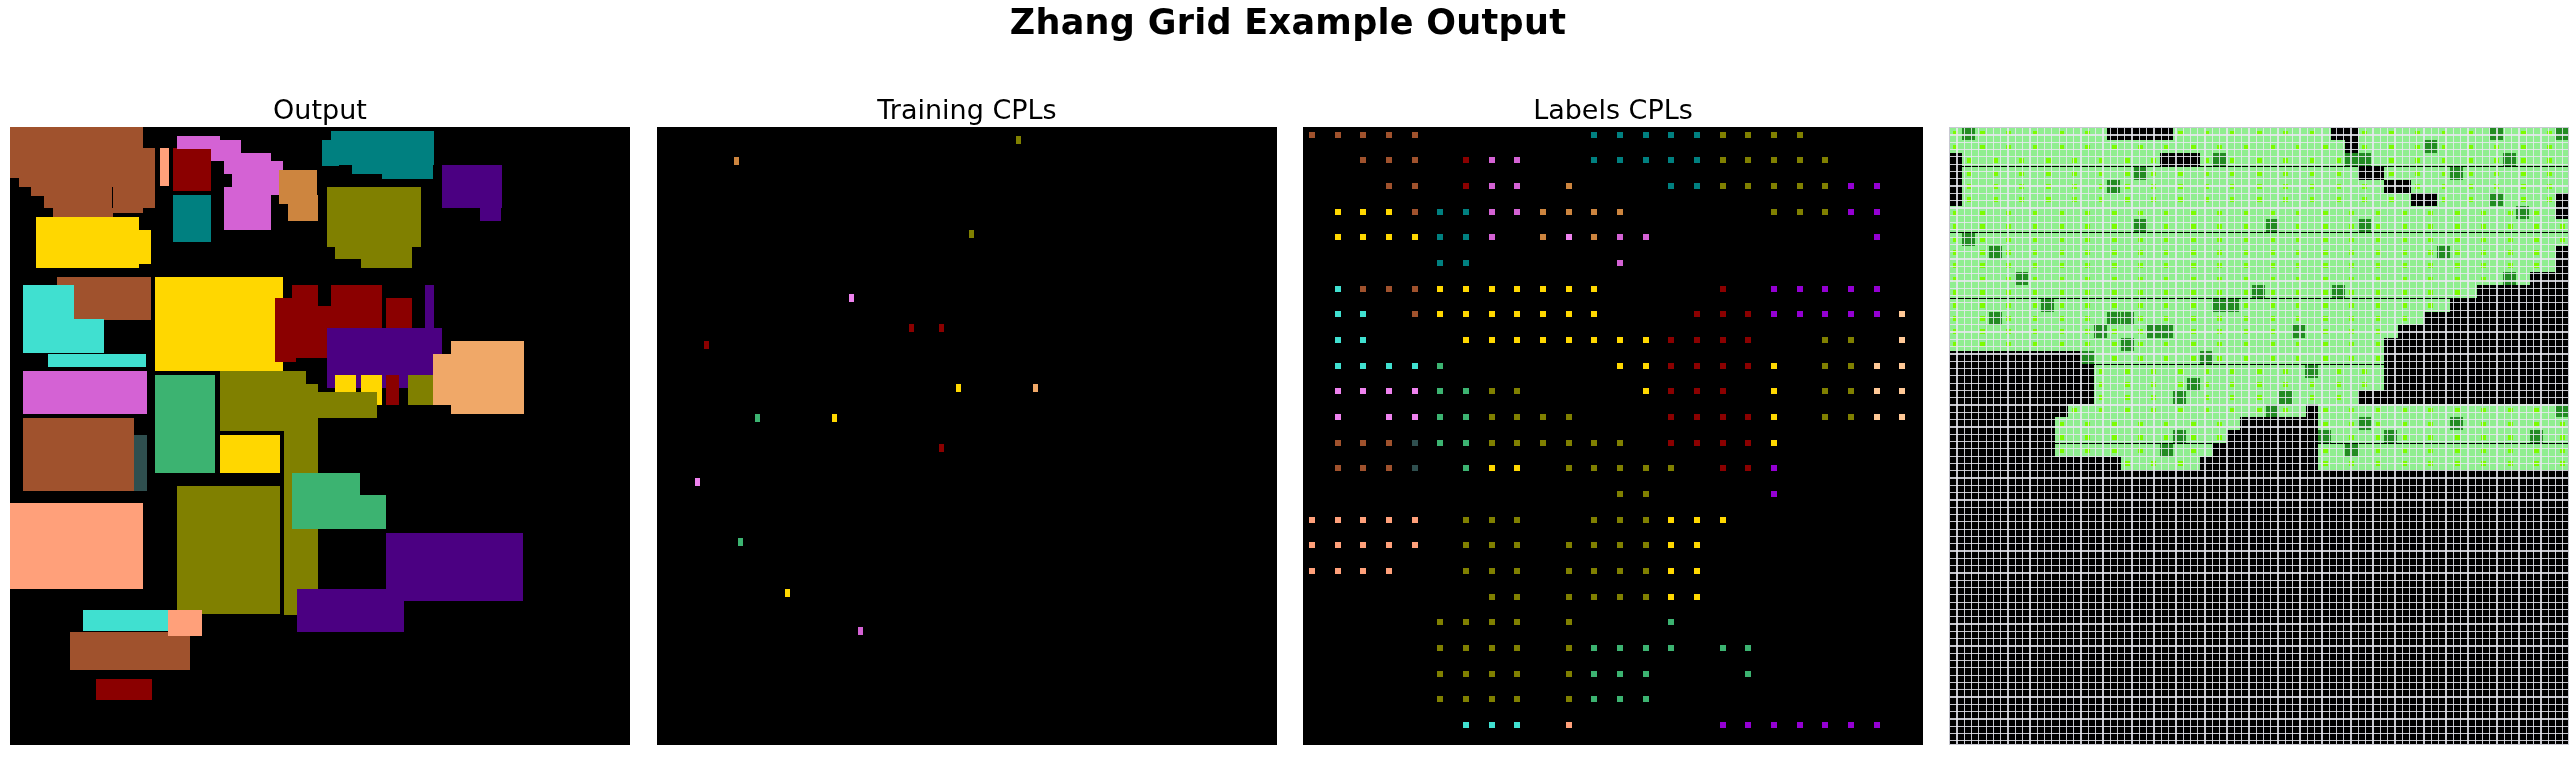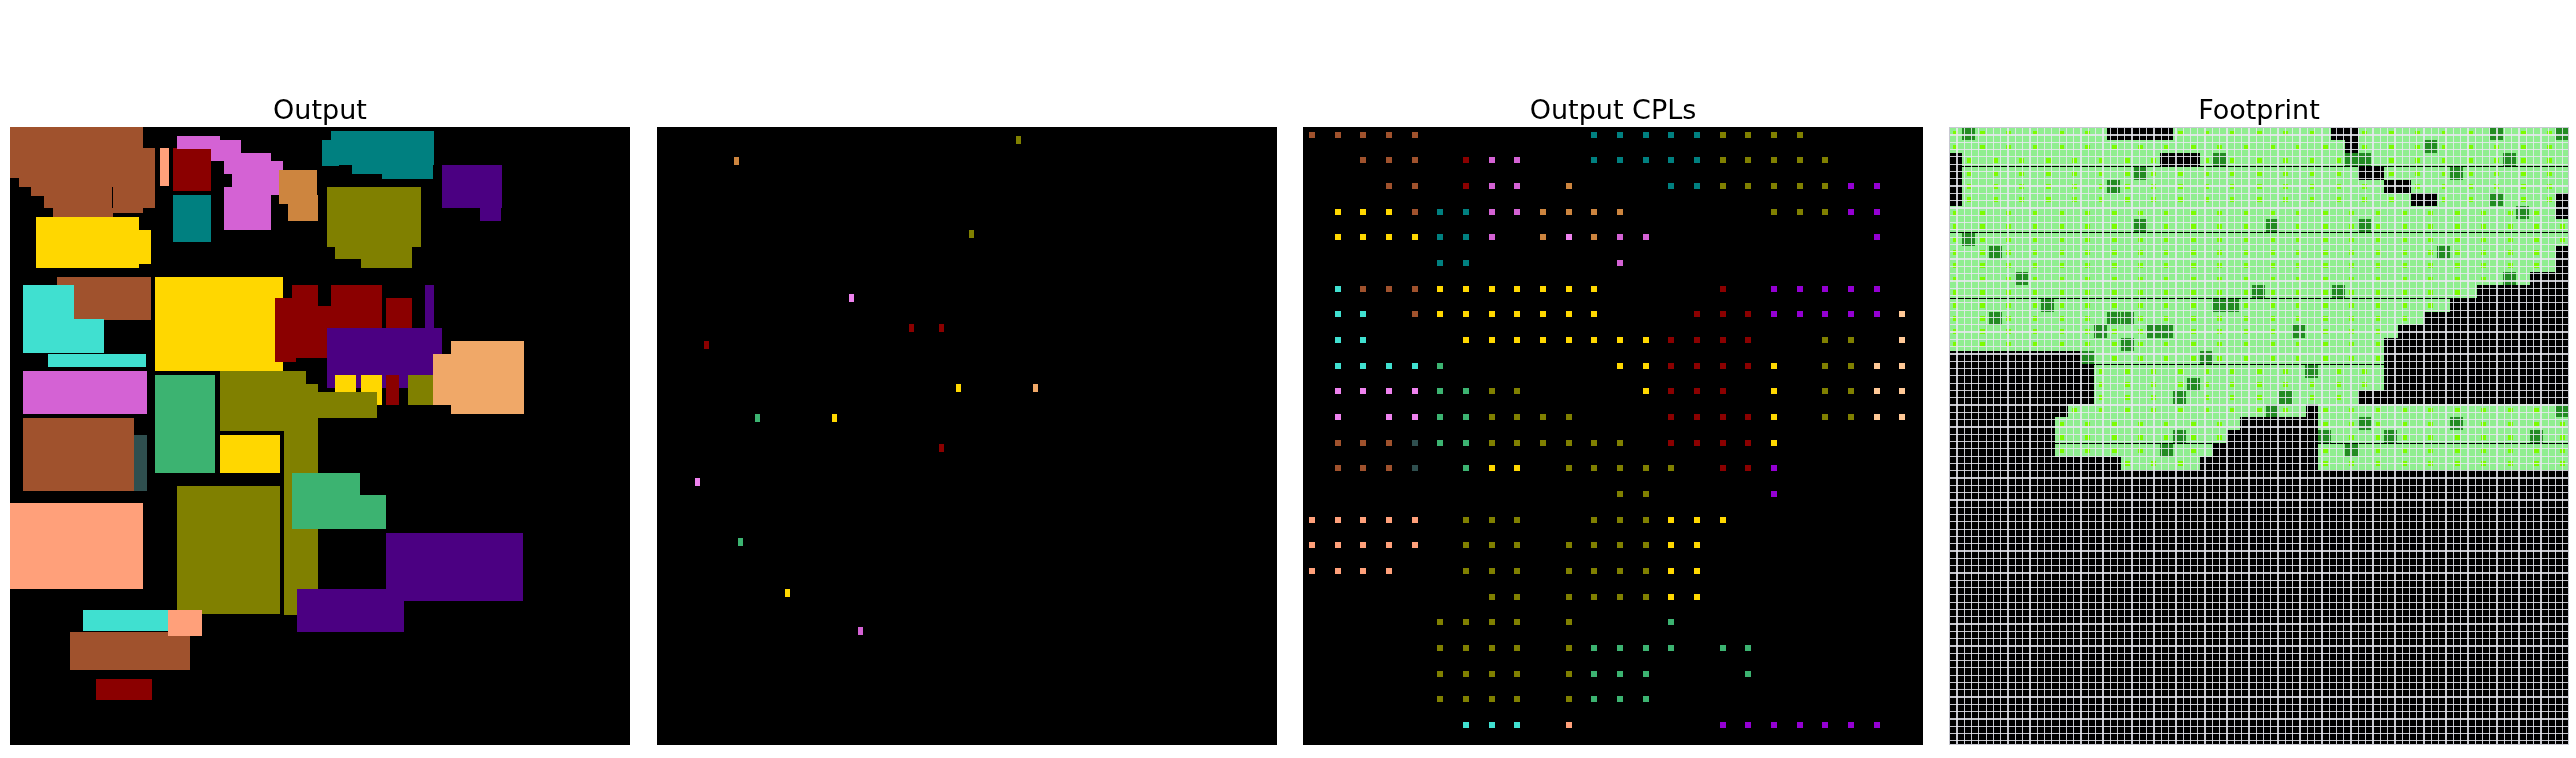--- a/index.html
+++ b/index.html
@@ -44,20 +44,21 @@
       repeating-linear-gradient(to right, rgba(232,232,240,.85) 0 1.2px, transparent 1.2px 7.3px),
       repeating-linear-gradient(to bottom, rgba(232,232,240,.85) 0 1.2px, transparent 1.2px 7.3px);
     pointer-events:none;}
   .fp-border{position:absolute;inset:0;border:1.8px solid #c9c9d2;box-sizing:border-box;pointer-events:none;}
 </style>
 </head>
 <body>
 
 <div id="figure">
 
+  <div id="suptitle">Zhang Grid Example Output</div>
 
   <div class="panel" id="panel-labels">
     <div class="ptitle">Output</div>
     <div class="axes" id="labels-axes">
         <div class="lblrect" style="left: 0px; top: 0px; width: 128px; height: 38px; background: rgb(160, 82, 45);"></div>
         <div class="lblrect" style="left: 0px; top: 38px; width: 111px; height: 13px; background: rgb(160, 82, 45);"></div>
         <div class="lblrect" style="left: 8.6px; top: 51px; width: 94px; height: 8.6px; background: rgb(160, 82, 45);"></div>
         <div class="lblrect" style="left: 21.4px; top: 60px; width: 81px; height: 8.6px; background: rgb(160, 82, 45);"></div>
         <div class="lblrect" style="left: 34px; top: 68px; width: 68px; height: 13px; background: rgb(160, 82, 45);"></div>
         <div class="lblrect" style="left: 103px; top: 0px; width: 30px; height: 86px; background: rgb(160, 82, 45);"></div>
@@ -117,20 +118,21 @@
         <div class="lblrect" style="left: 376px; top: 406px; width: 137px; height: 68px; background: rgb(75, 0, 130);"></div>
         <div class="lblrect" style="left: 73px; top: 483px; width: 107px; height: 21.4px; background: rgb(64, 224, 208);"></div>
         <div class="lblrect" style="left: 60px; top: 505px; width: 120px; height: 38px; background: rgb(160, 82, 45);"></div>
         <div class="lblrect" style="left: 158px; top: 483px; width: 34px; height: 26px; background: rgb(255, 160, 122);"></div>
         <div class="lblrect" style="left: 86px; top: 552px; width: 56px; height: 21.4px; background: rgb(139, 0, 0);"></div>
         <div class="lblrect" style="left: 287px; top: 462px; width: 107px; height: 43px; background: rgb(75, 0, 130);"></div>
       </div>
   </div>
 
   <div class="panel" id="panel-training">
+    <div class="ptitle">Training CPLs</div>
     <div class="axes" id="training-axes">
         <div class="cpl-dot" style="left: 77px; top: 30px; background: rgb(205, 133, 63);"></div>
         <div class="cpl-dot" style="left: 359px; top: 8.6px; background: rgb(128, 128, 0);"></div>
         <div class="cpl-dot" style="left: 312px; top: 103px; background: rgb(128, 128, 0);"></div>
         <div class="cpl-dot" style="left: 192px; top: 167px; background: rgb(238, 130, 238);"></div>
         <div class="cpl-dot" style="left: 252px; top: 197px; background: rgb(139, 0, 0);"></div>
         <div class="cpl-dot" style="left: 282px; top: 197px; background: rgb(139, 0, 0);"></div>
         <div class="cpl-dot" style="left: 299px; top: 257px; background: rgb(255, 215, 0);"></div>
         <div class="cpl-dot" style="left: 376px; top: 257px; background: rgb(240, 168, 104);"></div>
         <div class="cpl-dot" style="left: 98px; top: 287px; background: rgb(60, 179, 113);"></div>
@@ -138,21 +140,21 @@
         <div class="cpl-dot" style="left: 282px; top: 317px; background: rgb(139, 0, 0);"></div>
         <div class="cpl-dot" style="left: 38px; top: 351px; background: rgb(238, 130, 238);"></div>
         <div class="cpl-dot" style="left: 81px; top: 411px; background: rgb(60, 179, 113);"></div>
         <div class="cpl-dot" style="left: 128px; top: 462px; background: rgb(255, 215, 0);"></div>
         <div class="cpl-dot" style="left: 201px; top: 500px; background: rgb(212, 98, 212);"></div>
         <div class="cpl-dot" style="left: 47px; top: 214px; background: rgb(139, 0, 0);"></div>
       </div>
   </div>
 
   <div class="panel" id="panel-testing">
-    <div class="ptitle">Output CPLs</div>
+    <div class="ptitle">Labels CPLs</div>
     <div class="axes" id="testing-axes">
         <div class="test-dot" style="left: 6px; top: 4.8px; background: rgb(160, 82, 45);"></div>
         <div class="test-dot" style="left: 32px; top: 4.8px; background: rgb(160, 82, 45);"></div>
         <div class="test-dot" style="left: 57px; top: 4.8px; background: rgb(160, 82, 45);"></div>
         <div class="test-dot" style="left: 83px; top: 4.8px; background: rgb(160, 82, 45);"></div>
         <div class="test-dot" style="left: 109px; top: 4.8px; background: rgb(160, 82, 45);"></div>
         <div class="test-dot" style="left: 288px; top: 4.8px; background: rgb(0, 128, 128);"></div>
         <div class="test-dot" style="left: 314px; top: 4.8px; background: rgb(0, 128, 128);"></div>
         <div class="test-dot" style="left: 340px; top: 4.8px; background: rgb(0, 128, 128);"></div>
         <div class="test-dot" style="left: 365px; top: 4.8px; background: rgb(0, 128, 128);"></div>
@@ -455,21 +457,20 @@
         <div class="test-dot" style="left: 442px; top: 595px; background: rgb(148, 0, 211);"></div>
         <div class="test-dot" style="left: 468px; top: 595px; background: rgb(148, 0, 211);"></div>
         <div class="test-dot" style="left: 494px; top: 595px; background: rgb(148, 0, 211);"></div>
         <div class="test-dot" style="left: 519px; top: 595px; background: rgb(148, 0, 211);"></div>
         <div class="test-dot" style="left: 545px; top: 595px; background: rgb(148, 0, 211);"></div>
         <div class="test-dot" style="left: 571px; top: 595px; background: rgb(148, 0, 211);"></div>
       </div>
   </div>
 
   <div class="panel" id="panel-footprint">
-    <div class="ptitle">Footprint</div>
     <div class="axes" id="footprint-axes">
         <div class="fp-cell" style="left: 0px; top: 0px; width: 158px; height: 13px; background: rgb(144, 238, 144);"></div>
         <div class="fp-cell" style="left: 224px; top: 0px; width: 158px; height: 13px; background: rgb(144, 238, 144);"></div>
         <div class="fp-cell" style="left: 409px; top: 0px; width: 211px; height: 13px; background: rgb(144, 238, 144);"></div>
         <div class="fp-cell" style="left: 0px; top: 13px; width: 211px; height: 13px; background: rgb(144, 238, 144);"></div>
         <div class="fp-cell" style="left: 211px; top: 13px; width: 185px; height: 13px; background: rgb(144, 238, 144);"></div>
         <div class="fp-cell" style="left: 409px; top: 13px; width: 211px; height: 13px; background: rgb(144, 238, 144);"></div>
         <div class="fp-cell" style="left: 13px; top: 26px; width: 198px; height: 13px; background: rgb(144, 238, 144);"></div>
         <div class="fp-cell" style="left: 251px; top: 26px; width: 158px; height: 13px; background: rgb(144, 238, 144);"></div>
         <div class="fp-cell" style="left: 409px; top: 26px; width: 211px; height: 13px; background: rgb(144, 238, 144);"></div>

